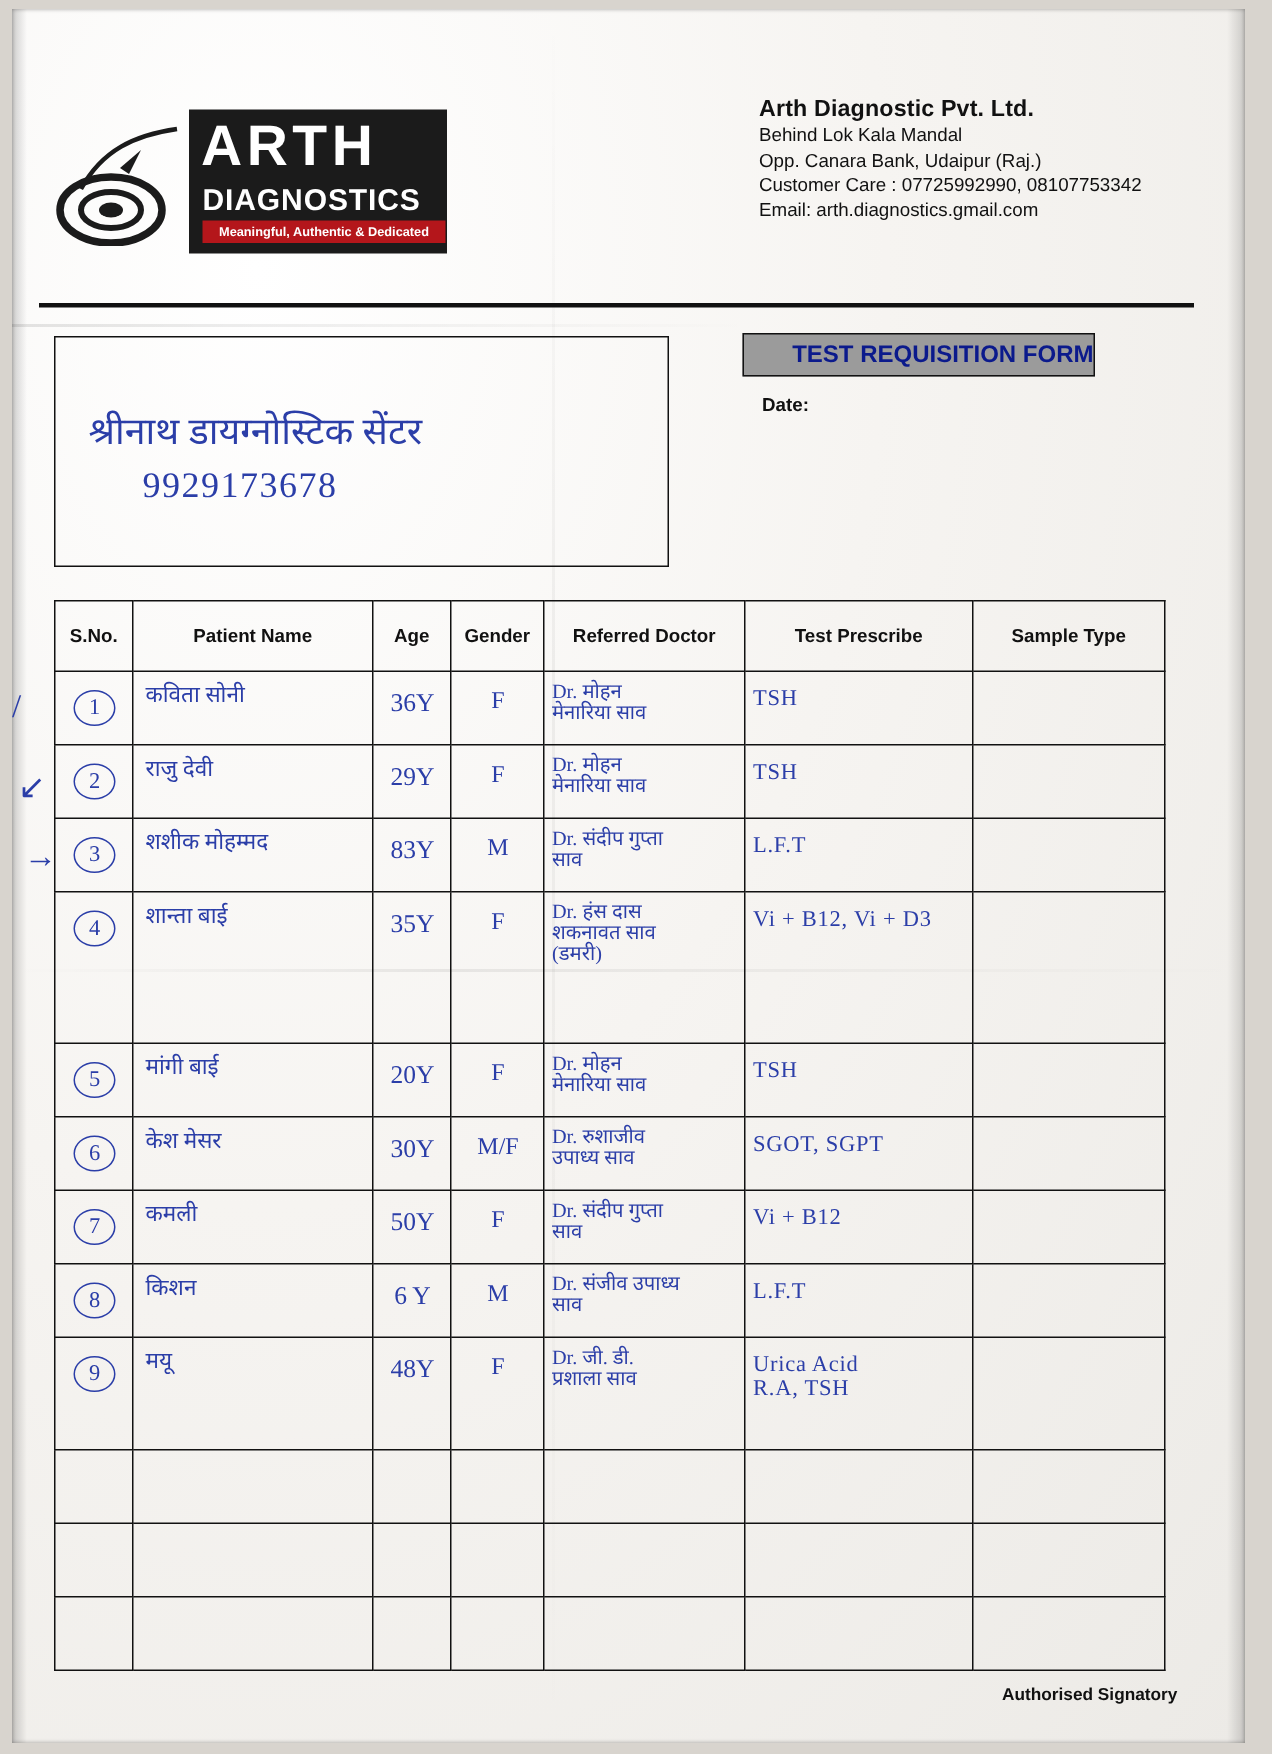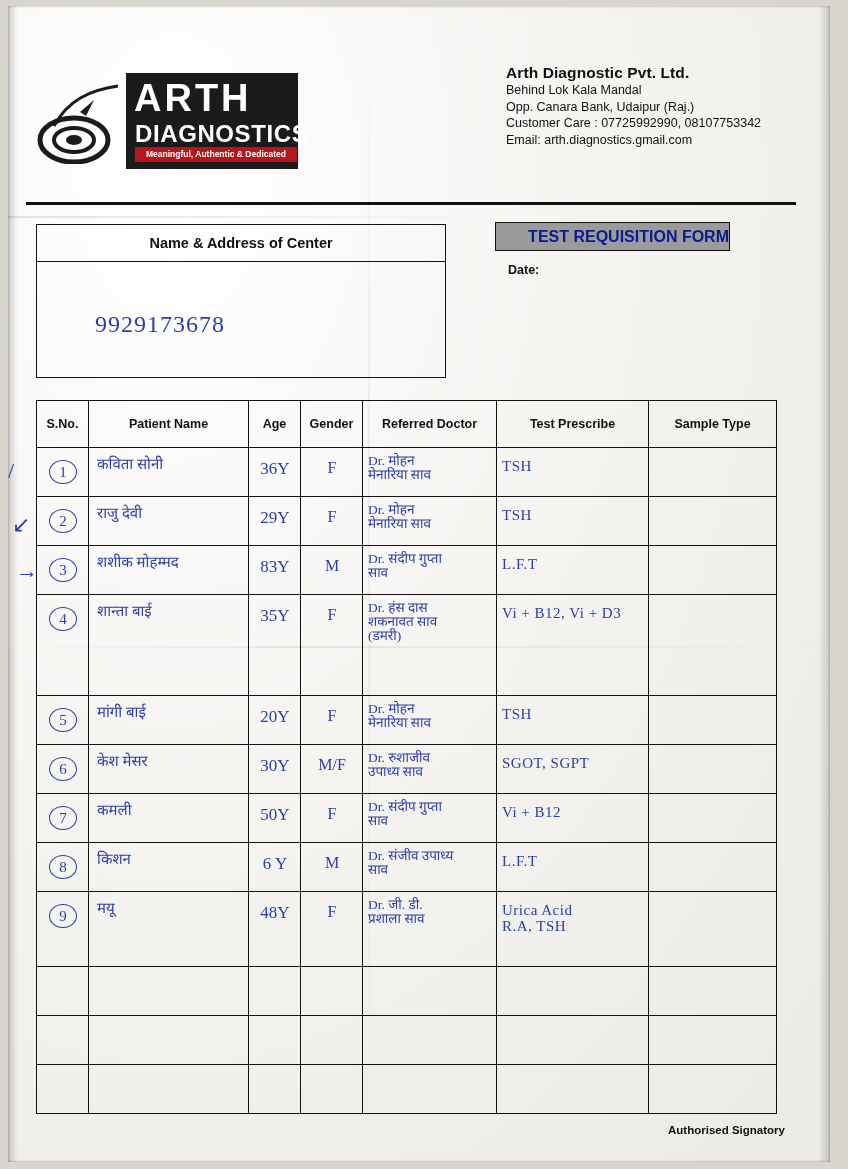--- a/index.html
+++ b/index.html
@@ -32,21 +32,21 @@
     position:absolute;left:100px;top:5px;width:172px;height:96px;
     background:#1b1b1b;
   }
   .logo-arth{
     position:absolute;left:8px;top:2px;width:160px;height:46px;
     color:#fff;font-size:38px;font-weight:bold;letter-spacing:3px;
     font-family:"Liberation Sans", sans-serif;line-height:46px;
   }
   .logo-diag{
     position:absolute;left:9px;top:50px;width:160px;height:22px;
-    color:#fff;font-size:24px;font-weight:bold;letter-spacing:.6px;line-height:22px;
+    color:#fff;font-size:20px;font-weight:bold;letter-spacing:.6px;line-height:22px;
   }
   .logo-tag{
     position:absolute;left:9px;top:74px;width:162px;height:15px;
     background:#b4161b;color:#fff;font-size:8.5px;font-weight:bold;
     line-height:15px;text-align:center;
   }
   .logo-mark{position:absolute;left:8px;top:14px;width:96px;height:82px;}
 
   #company{position:absolute;left:498px;top:58px;width:300px;}
   #company .name{font-size:15.5px;font-weight:bold;color:#111;letter-spacing:.1px;}
@@ -156,21 +156,21 @@
     <div class="name">Arth Diagnostic Pvt. Ltd.</div>
     <div class="line">Behind Lok Kala Mandal</div>
     <div class="line">Opp. Canara Bank, Udaipur (Raj.)</div>
     <div class="line">Customer Care : 07725992990, 08107753342</div>
     <div class="line">Email: arth.diagnostics.gmail.com</div>
   </div>
 
   <div class="hrule"></div>
 
   <div id="center-box">
-    <div id="center-head">Name &amp; Address of Center</div>
+    <div class="hand" id="center-hand1">श्रीनाथ डायग्नोस्टिक सेंटर</div>
     <div class="hand" id="center-hand2">9929173678</div>
   </div>
 
   <div id="req-title">TEST REQUISITION FORM</div>
   <div id="date-label">Date:</div>
 
   <table id="tbl">
     <colgroup>
       <col class="c-sno">
         <col class="c-name">

